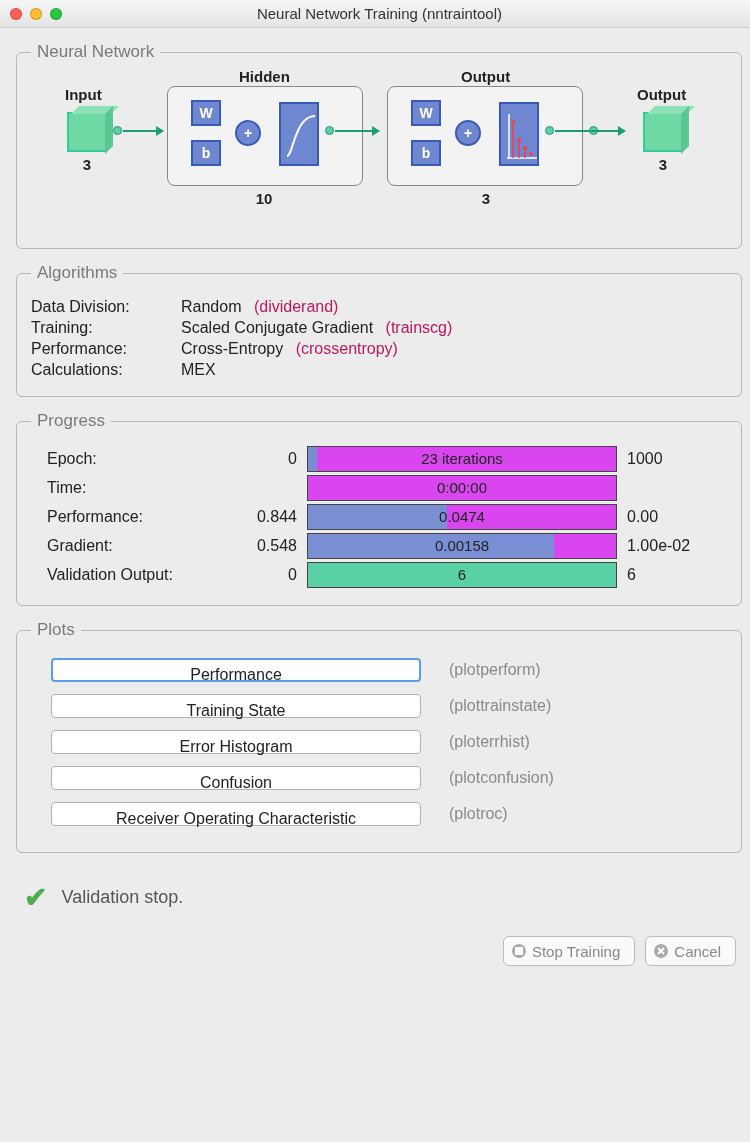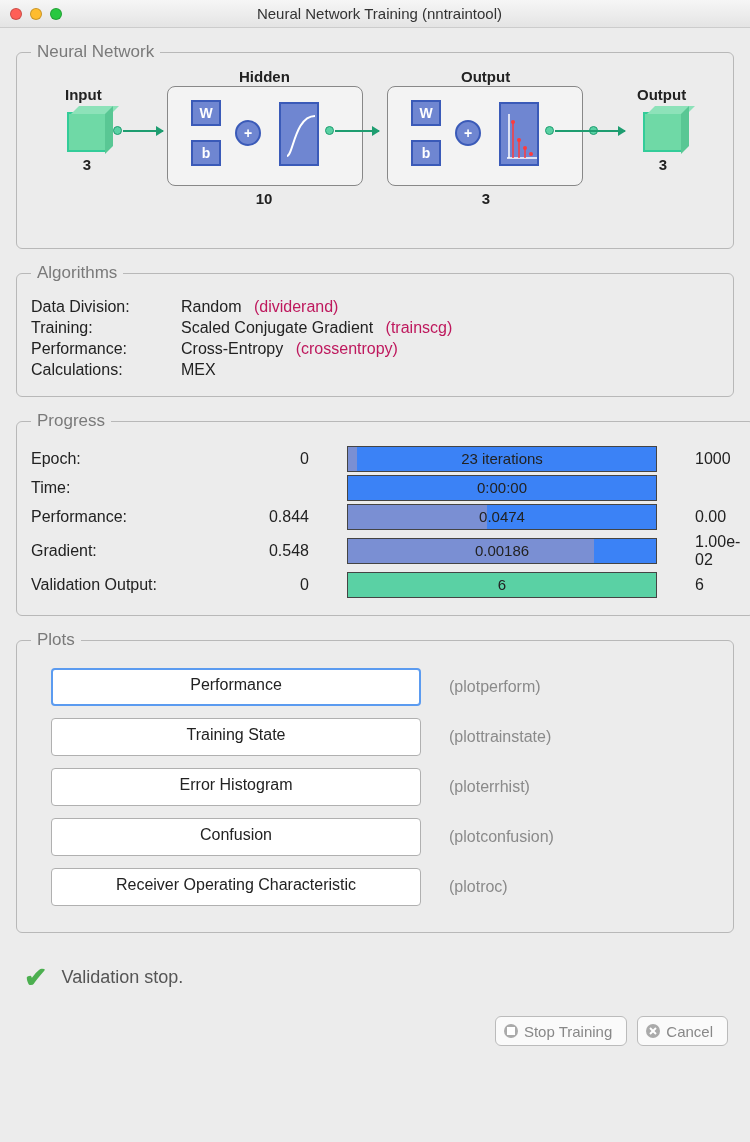--- a/index.html
+++ b/index.html
@@ -4,21 +4,21 @@
 <style>
 * { box-sizing: border-box; margin: 0; padding: 0; }
 body { font-family: -apple-system, "Helvetica Neue", Arial, sans-serif; font-size: 14px; background: #ececec; width: 750px; height: 1142px; overflow: hidden; color: #222; }
 .titlebar { height: 28px; display: flex; align-items: center; padding-left: 10px; background: linear-gradient(#f6f6f6,#e4e4e4); border-bottom: 1px solid #ccc; position: relative; }
 .traffic { display: flex; gap: 8px; }
 .tl { width: 12px; height: 12px; border-radius: 50%; border: 0.5px solid rgba(0,0,0,0.2); }
 .tl.red { background: #ff5f57; }
 .tl.yellow { background: #febc2e; }
 .tl.green { background: #28c840; }
 .titlebar-title { position: absolute; left: 0; right: 0; text-align: center; font-size: 15px; color: #333; pointer-events: none; padding-left: 9px; }
-.content { padding: 14px 16px 10px 16px; }
+.content { padding: 14px 8px 10px 16px; }
 fieldset { border: 1px solid #b8b8b8; border-radius: 6px; padding: 12px 14px 14px 14px; margin-bottom: 14px; }
 legend { color: #7a7a7a; font-size: 17px; padding: 0 6px; font-weight: 500; }
 
 
 .net { position: relative; height: 160px; }
 .net-label { position: absolute; font-weight: bold; font-size: 15px; }
 .net-size { position: absolute; font-weight: bold; font-size: 15px; text-align: center; }
 .layer-box { position: absolute; border: 1px solid #888; border-radius: 8px; background: #f3f3f3; }
 .cube { position: absolute; width: 40px; height: 40px; background: #6fd9a6; border: 2px solid #3c9; }
 .cube:before { content:""; position:absolute; top:-8px; left:6px; width:40px; height:8px; background:#8de2b9; transform: skewX(-45deg); }
@@ -30,33 +30,33 @@
 .arrow { position:absolute; height:2px; background:#1e9d70; }
 .arrow:after { content:""; position:absolute; right:-1px; top:-4px; width:0; height:0; border-left:8px solid #1e9d70; border-top:5px solid transparent; border-bottom:5px solid transparent; }
 
 
 .algo-row { display: grid; grid-template-columns: 150px auto; margin: 3px 0; font-size: 16px; }
 .algo-label { color: #222; }
 .algo-val { color: #222; }
 .algo-hint { color: #be185d; margin-left: 8px; }
 
 
-.prog-row { display: grid; grid-template-columns: 190px 70px 310px 1fr; align-items: center; margin: 3px 0; font-size: 16px; gap: 28px; }
+.prog-row { display: grid; grid-template-columns: 190px 70px 310px 1fr; align-items: center; margin: 3px 16px; font-size: 16px; }
 .prog-label { }
 .prog-left { text-align: right; padding-right: 10px; }
 .prog-right { padding-left: 10px; }
-.bar-wrap { border: 1px solid #444; height: 26px; background: #3b82f6; position: relative; }
+.bar-wrap { border: 1px solid #444; height: 26px; background: #d946ef; position: relative; }
 .bar-fill { height: 100%; position:absolute; left:0; top:0; }
 .bar-fill.blue { background: #7a8fd3; }
 .bar-fill.green { background: #5ad1a4; }
 .bar-text { position:absolute; left:0; right:0; top:0; bottom:0; text-align:center; line-height:24px; font-size:15px; }
 
 
 .plot-row { display: flex; align-items: center; margin: 6px 0 12px 20px; gap: 28px; }
-.plot-btn { width: 370px; height: 38px; background: #fff; border: 1px solid #b0b0b0; border-radius: 4px; font-size: 16px; text-align: center; line-height: 32px; cursor: pointer; }
+.plot-btn { width: 370px; height: 24px; background: #fff; border: 1px solid #b0b0b0; border-radius: 4px; font-size: 16px; text-align: center; line-height: 32px; cursor: pointer; }
 .plot-btn.focused { border: 2px solid #5b9bf0; line-height:30px; }
 .plot-hint { color: #8a8a8a; font-size: 16px; }
 .slider-row { display:flex; align-items:center; margin: 18px 0 4px 28px; gap: 14px; font-size:16px; }
 .slider-track { position: relative; width: 260px; height: 28px; }
 .slider-line { position:absolute; top:8px; left:0; right:0; height:5px; background:#bcbcbc; border-radius:3px; }
 .slider-thumb { position:absolute; top:-1px; left:0; width:18px; height:20px; background:#fff; border:1px solid #aaa; border-radius:4px 4px 9px 9px; }
 .slider-ticks { position:absolute; top:16px; left:0; right:0; height:10px; background: repeating-linear-gradient(90deg,#888 0,#888 1px,transparent 1px,transparent 6px); }
 
 
 .status { display:flex; align-items:center; gap:14px; padding: 14px 8px 22px 8px; font-size:18px; color:#555; font-weight:500; }
@@ -188,21 +188,21 @@
             <div class="bar-fill blue" style="width:45%"></div>
             <div class="bar-text">0.0474</div>
           </div>
           <span class="prog-right">0.00</span>
         </div>
         <div class="prog-row">
           <span class="prog-label">Gradient:</span>
           <span class="prog-left">0.548</span>
           <div class="bar-wrap">
             <div class="bar-fill blue" style="width:80%"></div>
-            <div class="bar-text">0.00186</div>
+            <div class="bar-text">0.00158</div>
           </div>
           <span class="prog-right">1.00e-02</span>
         </div>
         <div class="prog-row">
           <span class="prog-label">Validation Output:</span>
           <span class="prog-left">0</span>
           <div class="bar-wrap">
             <div class="bar-fill green" style="width:100%"></div>
             <div class="bar-text">6</div>
           </div>

